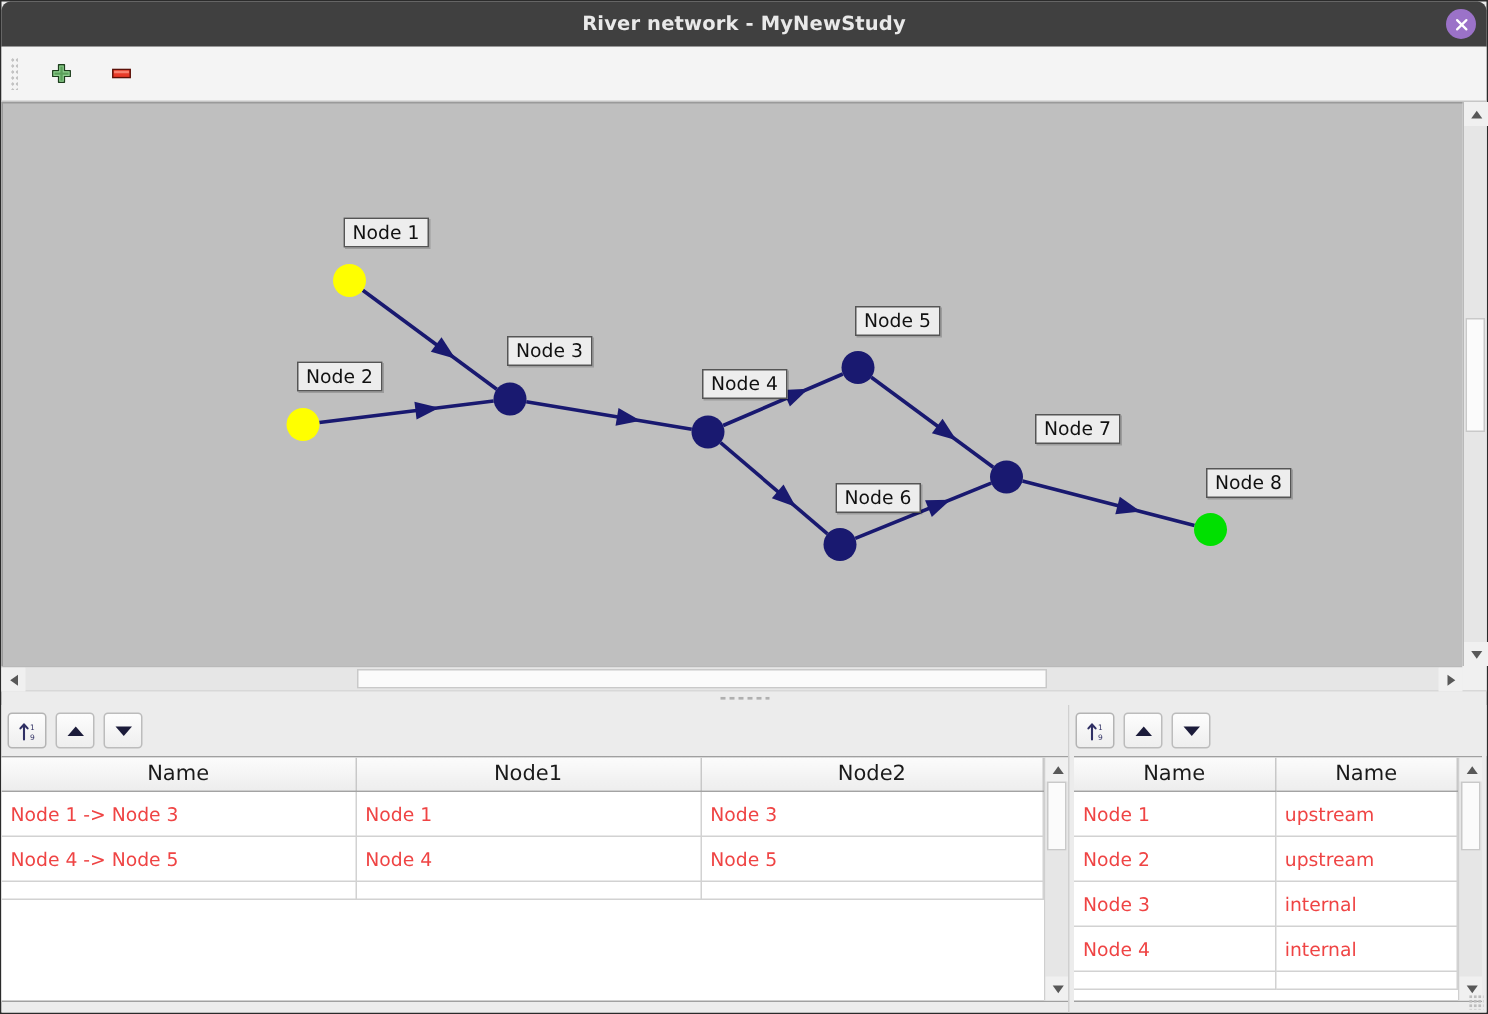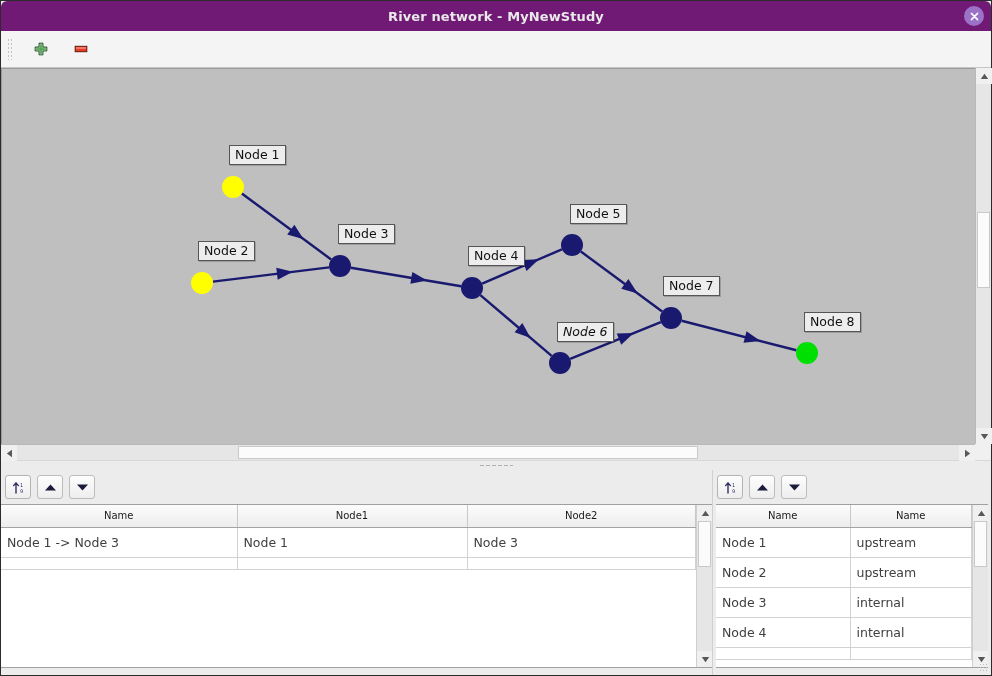--- a/index.html
+++ b/index.html
@@ -14,21 +14,21 @@
     position: relative;
     width: 992px; height: 676px;
     background: #ececec;
     display: flex; flex-direction: column;
     border: 1px solid #2b2b2b;
   }
 
   
   #titlebar {
     height: 30px; min-height: 30px;
-    background: #701a75;
+    background: #404040;
     color: #e8e8e8;
     display: flex; align-items: center; justify-content: center;
     position: relative;
     border-top-left-radius: 6px; border-top-right-radius: 6px;
   }
   #title-text {
     font-size: 13px; font-weight: bold; letter-spacing: 0.1px;
     color: #e9e9e9;
   }
   #close-button {
@@ -157,27 +157,27 @@
     overflow: hidden;
   }
   #left-panel .grid-wrap { margin-left: 0; margin-right: 0; border-left: none; }
   .grid { flex: 1; min-width: 0; overflow: hidden; display:flex; flex-direction:column; }
 
   table.data { border-collapse: collapse; table-layout: fixed; width: 100%; }
   table.data th {
     background: linear-gradient(#fcfcfc, #ededed);
     border-right: 1px solid #c8c8c8;
     border-bottom: 1px solid #a3a3a3;
-    font-size: 10px; font-weight: normal; color: #1a1a1a;
+    font-size: 14px; font-weight: normal; color: #1a1a1a;
     height: 22px; text-align: center;
   }
   table.data td {
     border-right: 1px solid #d2d2d2;
     border-bottom: 1px solid #d2d2d2;
-    font-size: 12.5px; color: #404040;
+    font-size: 12.5px; color: #ef4444;
     height: 30px; padding-left: 6px;
     background: #ffffff;
     white-space: nowrap; overflow: hidden;
   }
   table.data tr.partial td { height: 12px; }
   .tbl-vscroll {
     width: 16px; flex: 0 0 16px; background: #f1f1f1;
     border-left: 1px solid #cfcfcf;
     display: flex; flex-direction: column;
   }
@@ -255,22 +255,22 @@
               <circle cx="669" cy="249" r="11" fill="#191970"></circle>
               <circle cx="805" cy="284" r="11" fill="#00e000"></circle>
             </g>
         </svg>
         <div id="labels-layer">
             <div class="node-label" style="left: 227px; top: 76px;">Node 1</div>
             <div class="node-label" style="left: 196px; top: 172px;">Node 2</div>
             <div class="node-label" style="left: 336px; top: 155px;">Node 3</div>
             <div class="node-label" style="left: 466px; top: 177px;">Node 4</div>
             <div class="node-label" style="left: 568px; top: 135px;">Node 5</div>
-            <div class="node-label" style="left: 555px; top: 253px; font-style: italic;">Node 6</div>
-            <div class="node-label" style="left: 661px; top: 207px;">Node 7</div>
+            <div class="node-label" style="left: 555px; top: 253px;">Node 6</div>
+            <div class="node-label" style="left: 688px; top: 207px;">Node 7</div>
             <div class="node-label" style="left: 802px; top: 243px;">Node 8</div>
           </div>
       </div>
       <div class="vscroll">
         <div class="sb-arrow">
           <svg width="9" height="7" viewBox="0 0 9 7">
             <path d="M4.5 0.8 L8.2 6 L0.8 6 z" fill="#585858"></path>
           </svg>
         </div>
         <div class="sb-track">
@@ -343,20 +343,25 @@
                   <th>Node1</th>
                   <th>Node2</th>
                 </tr>
               </thead>
             <tbody id="branch-body">
                 <tr>
                   <td>Node 1 -&gt; Node 3</td>
                   <td>Node 1</td>
                   <td>Node 3</td>
                 </tr>
+                <tr>
+                  <td>Node 4 -&gt; Node 5</td>
+                  <td>Node 4</td>
+                  <td>Node 5</td>
+                </tr>
                 <tr class="partial">
                   <td></td>
                   <td></td>
                   <td></td>
                 </tr>
               </tbody>
           </table>
         </div>
         <div class="tbl-vscroll">
           <div class="sb-arrow">

